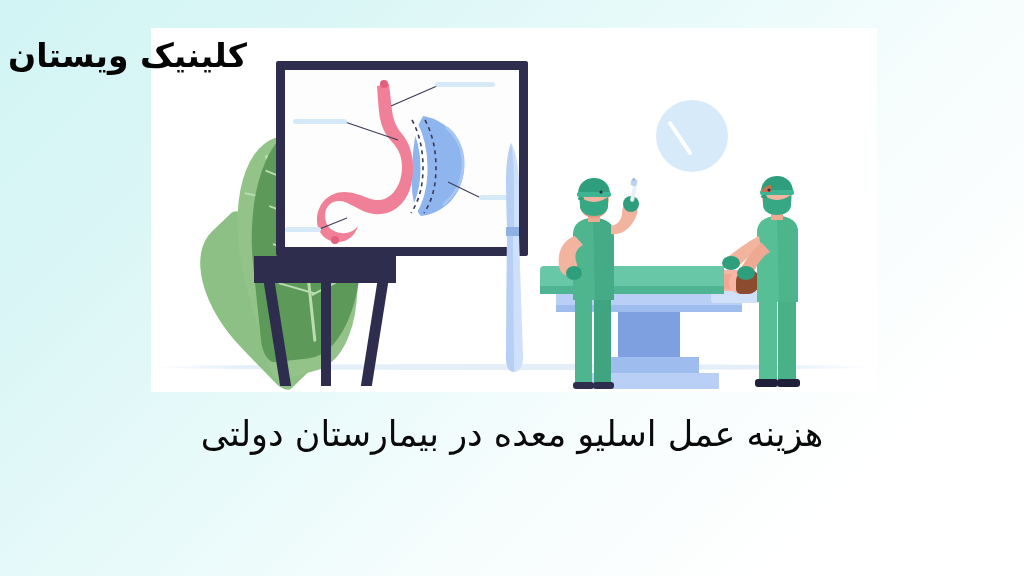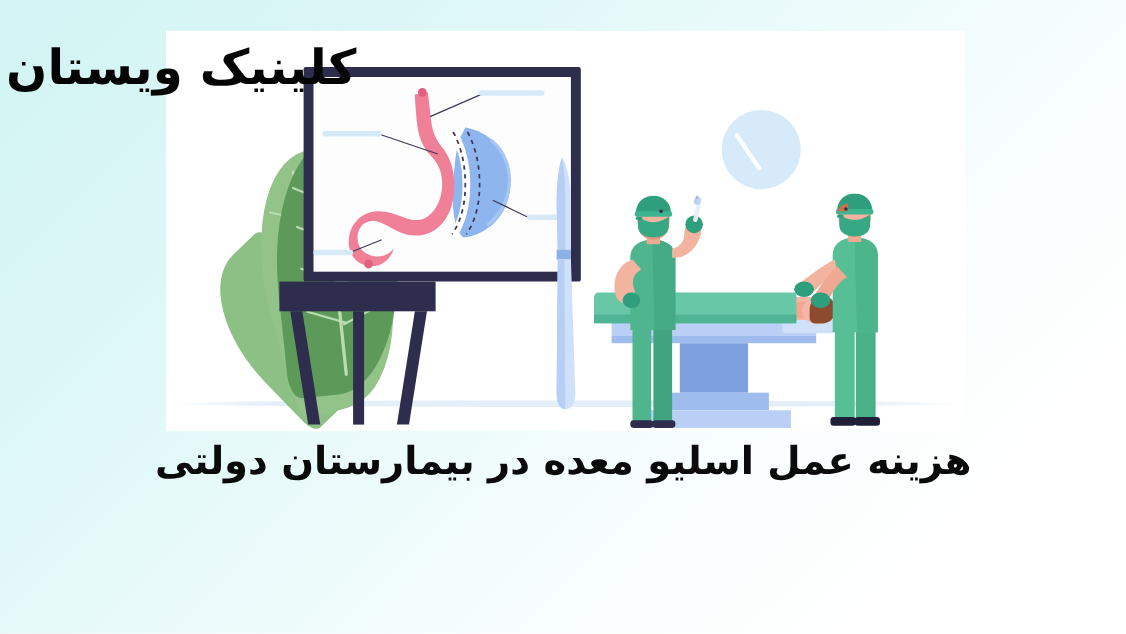--- a/index.html
+++ b/index.html
@@ -16,26 +16,26 @@
   .page {
     position: relative;
     width: 1024px;
     height: 576px;
     background: linear-gradient(135deg, #d2f4f4 0%, #dbf6f6 22%, #ecfbfb 48%, #f8fdfd 66%, #ffffff 85%, #ffffff 100%);
   }
 
   
   .brand {
     position: absolute;
-    left: 24px;
+    left: 8px;
     top: 38px;
     width: 300px;
     text-align: left;
     direction: rtl;
-    font-size: 44px;
+    font-size: 33px;
     font-weight: bold;
     color: #050505;
     letter-spacing: 0px;
     line-height: 1.1;
     white-space: nowrap;
     z-index: 40;
   }
 
   
   .illustration {
@@ -261,25 +261,25 @@
   .captions {
     position: absolute;
     left: 0;
     top: 398px;
     width: 1024px;
     text-align: center;
     direction: rtl;
   }
   .caption-line {
     font-size: 35px;
-    font-weight: bold;
+    font-weight: normal;
     color: #0a0a0a;
     line-height: 1.26;
     white-space: nowrap;
-    margin: 0;
+    margin: 14px;
     padding: 0;
   }
   .caption-line + .caption-line { margin-top: 12px; }
 </style>
 </head>
 <body>
 
 <div class="page">
 
   <div class="brand">کلینیک ویستان</div>

